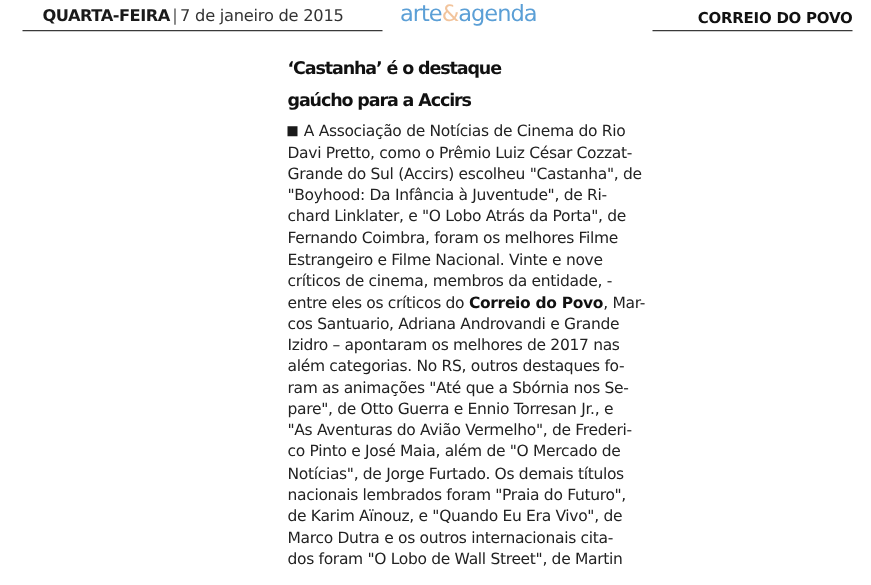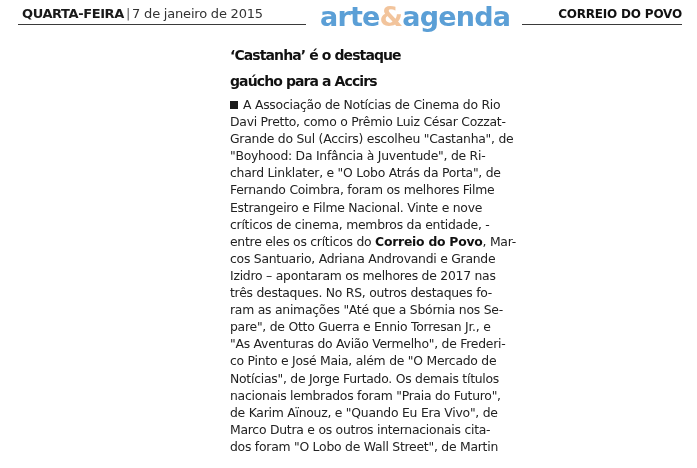--- a/index.html
+++ b/index.html
@@ -10,21 +10,21 @@
     body {
       width: 697px;
       height: 468px;
       position: relative;
       overflow: hidden;
       font-family: "DejaVu Sans", sans-serif;
       color: #1a1a1a;
     }
     .header-left {
       position: absolute;
-      left: 22px;
+      left: 34px;
       top: 6px;
       font-size: 13px;
       letter-spacing: -0.2px;
       white-space: nowrap;
     }
     .header-left .day {
       font-weight: bold;
       font-family: "DejaVu Sans", sans-serif;
       letter-spacing: -0.4px;
     }
@@ -41,22 +41,22 @@
       position: absolute;
       height: 1px;
       background: #3a3a3a;
     }
     .rule.left { left: 18px; top: 24px; width: 288px; }
     .rule.right { left: 522px; top: 24px; width: 160px; }
     .section-logo {
       position: absolute;
       left: 320px;
       top: 1px;
-      font-size: 27px;
-      font-weight: bold;
+      font-size: 18px;
+      font-weight: normal;
       color: #5b9fd6;
       letter-spacing: -0.8px;
       white-space: nowrap;
       font-family: "DejaVu Sans", sans-serif;
       text-align: right;
     }
     .section-logo .amp {
       color: #f2c49c;
     }
     .paper-name {
@@ -131,21 +131,21 @@
     <span class="body-line">Davi Pretto, como o Prêmio Luiz César Cozzat-</span>
     <span class="body-line">Grande do Sul (Accirs) escolheu "Castanha", de</span>
     <span class="body-line">"Boyhood: Da Infância à Juventude", de Ri-</span>
     <span class="body-line">chard Linklater, e "O Lobo Atrás da Porta", de</span>
     <span class="body-line">Fernando Coimbra, foram os melhores Filme</span>
     <span class="body-line">Estrangeiro e Filme Nacional. Vinte e nove</span>
     <span class="body-line">críticos de cinema, membros da entidade, -</span>
     <span class="body-line"><span>entre eles os críticos do </span><span class="bold-inline">Correio do Povo</span><span>, Mar-</span></span>
     <span class="body-line">cos Santuario, Adriana Androvandi e Grande</span>
     <span class="body-line">Izidro – apontaram os melhores de 2017 nas</span>
-    <span class="body-line">três destaques. No RS, outros destaques fo-</span>
+    <span class="body-line">além categorias. No RS, outros destaques fo-</span>
     <span class="body-line">ram as animações "Até que a Sbórnia nos Se-</span>
     <span class="body-line">pare", de Otto Guerra e Ennio Torresan Jr., e</span>
     <span class="body-line">"As Aventuras do Avião Vermelho", de Frederi-</span>
     <span class="body-line">co Pinto e José Maia, além de "O Mercado de</span>
     <span class="body-line">Notícias", de Jorge Furtado. Os demais títulos</span>
     <span class="body-line">nacionais lembrados foram "Praia do Futuro",</span>
     <span class="body-line">de Karim Aïnouz, e "Quando Eu Era Vivo", de</span>
     <span class="body-line">Marco Dutra e os outros internacionais cita-</span>
     <span class="body-line">dos foram "O Lobo de Wall Street", de Martin</span>
 

